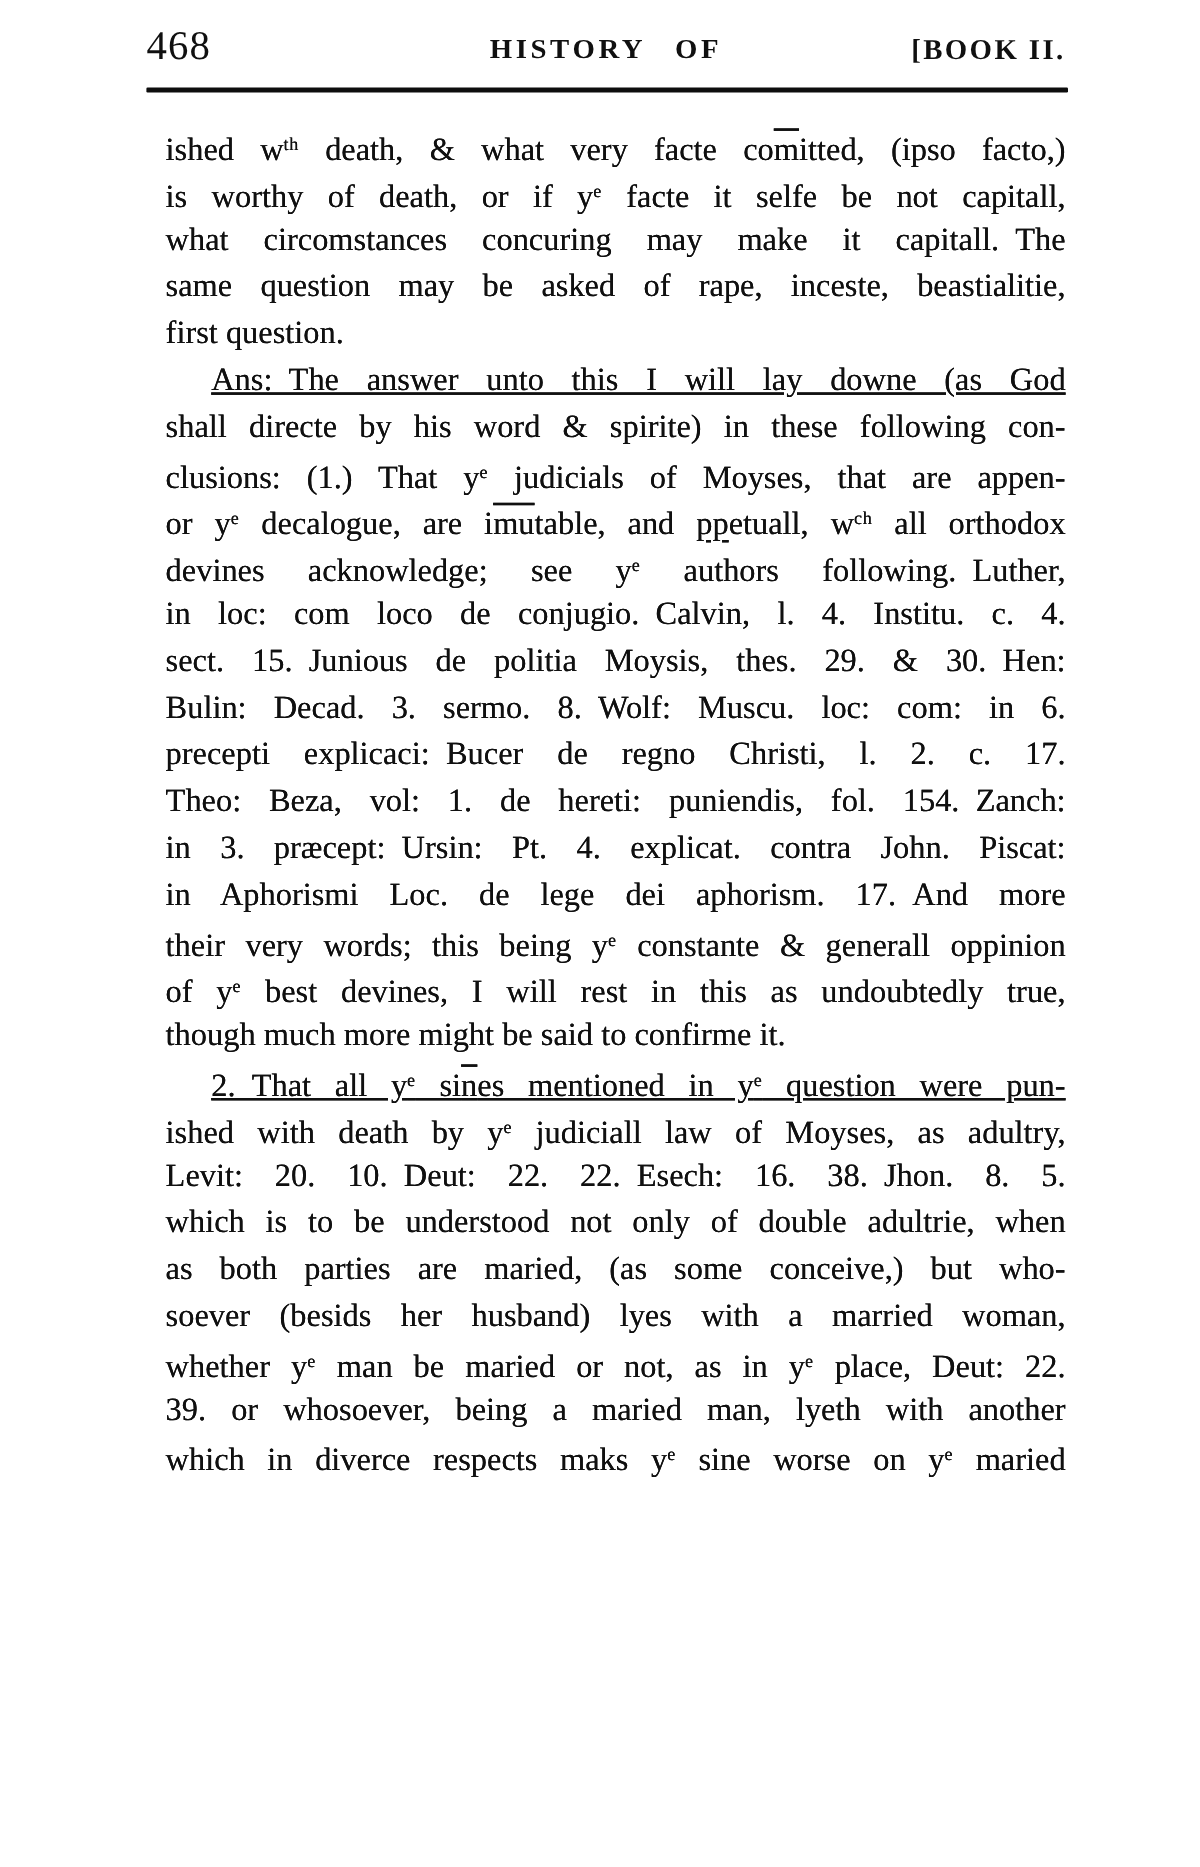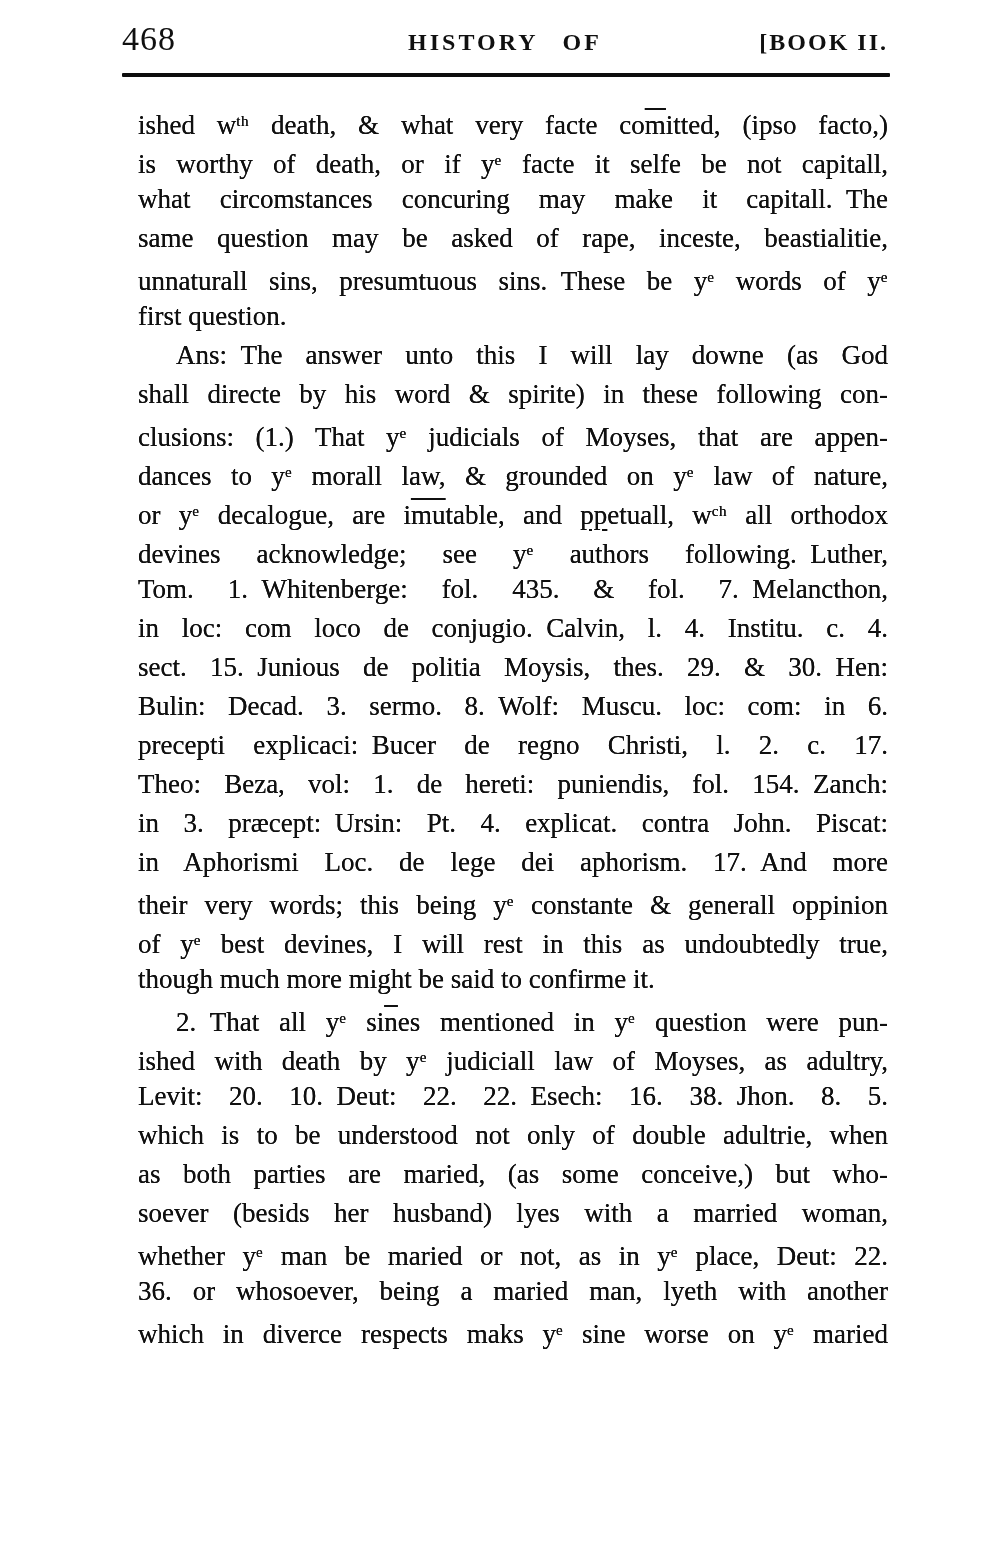--- a/index.html
+++ b/index.html
@@ -56,21 +56,21 @@
   .line {
     height: 39px;
     line-height: 39px;
     white-space: pre-wrap;
     text-align: justify;
     text-align-last: justify;
     overflow: visible;
     margin-left: 16px;
   }
   .line.last { text-align-last: left; }
-  .line.indent { text-indent: 38px; }
+  .line.indent { text-indent: 38px; text-decoration: underline; }
   .sup {
     font-size: 0.56em;
     vertical-align: 0.55em;
     letter-spacing: 0.5px;
   }
   .over {
     text-decoration: overline;
     text-decoration-thickness: 2px;
   }
   .under {
@@ -88,41 +88,38 @@
   <span class="book-label">[BOOK II.</span>
 </header>
 
 <div class="header-rule"></div>
 
 <main class="page-body">
     <div class="line"><span>ished w</span><span class="sup">th</span><span> death, &amp; what very facte co</span><span class="over">m</span><span>itted, (ipso facto,)</span></div>
     <div class="line"><span>is worthy of death, or if y</span><span class="sup">e</span><span> facte it selfe be not capitall,</span></div>
     <div class="line"><span>what circomstances concuring may make it capitall. The</span></div>
     <div class="line"><span>same question may be asked of rape, inceste, beastialitie,</span></div>
-    <div class="line"><span>unnaturall sins, presumtuous sins. These be y</span><span class="sup">e</span><span> words of y</span><span class="sup">e</span></div>
     <div class="line last"><span>first question.</span></div>
     <div class="line indent"><span>Ans: The answer unto this I will lay downe (as God</span></div>
     <div class="line"><span>shall directe by his word &amp; spirite) in these following con-</span></div>
     <div class="line"><span>clusions: (1.) That y</span><span class="sup">e</span><span> judicials of Moyses, that are appen-</span></div>
-    <div class="line"><span>dances to y</span><span class="sup">e</span><span> morall law, &amp; grounded on y</span><span class="sup">e</span><span> law of nature,</span></div>
     <div class="line"><span>or y</span><span class="sup">e</span><span> decalogue, are i</span><span class="over">mu</span><span>table, and </span><span class="under">pp</span><span>etuall, w</span><span class="sup">ch</span><span> all orthodox</span></div>
     <div class="line"><span>devines acknowledge; see y</span><span class="sup">e</span><span> authors following. Luther,</span></div>
-    <div class="line"><span>Tom. 1. Whitenberge: fol. 435. &amp; fol. 7. Melancthon,</span></div>
     <div class="line"><span>in loc: com loco de conjugio. Calvin, l. 4. Institu. c. 4.</span></div>
     <div class="line"><span>sect. 15. Junious de politia Moysis, thes. 29. &amp; 30. Hen:</span></div>
     <div class="line"><span>Bulin: Decad. 3. sermo. 8. Wolf: Muscu. loc: com: in 6.</span></div>
     <div class="line"><span>precepti explicaci: Bucer de regno Christi, l. 2. c. 17.</span></div>
     <div class="line"><span>Theo: Beza, vol: 1. de hereti: puniendis, fol. 154. Zanch:</span></div>
     <div class="line"><span>in 3. præcept: Ursin: Pt. 4. explicat. contra John. Piscat:</span></div>
     <div class="line"><span>in Aphorismi Loc. de lege dei aphorism. 17. And more</span></div>
     <div class="line"><span>their very words; this being y</span><span class="sup">e</span><span> constante &amp; generall oppinion</span></div>
     <div class="line"><span>of y</span><span class="sup">e</span><span> best devines, I will rest in this as undoubtedly true,</span></div>
     <div class="line last"><span>though much more might be said to confirme it.</span></div>
     <div class="line indent"><span>2. That all y</span><span class="sup">e</span><span> si</span><span class="over">n</span><span>es mentioned in y</span><span class="sup">e</span><span> question were pun-</span></div>
     <div class="line"><span>ished with death by y</span><span class="sup">e</span><span> judiciall law of Moyses, as adultry,</span></div>
     <div class="line"><span>Levit: 20. 10. Deut: 22. 22. Esech: 16. 38. Jhon. 8. 5.</span></div>
     <div class="line"><span>which is to be understood not only of double adultrie, when</span></div>
     <div class="line"><span>as both parties are maried, (as some conceive,) but who-</span></div>
     <div class="line"><span>soever (besids her husband) lyes with a married woman,</span></div>
     <div class="line"><span>whether y</span><span class="sup">e</span><span> man be maried or not, as in y</span><span class="sup">e</span><span> place, Deut: 22.</span></div>
-    <div class="line"><span>36. or whosoever, being a maried man, lyeth with another</span></div>
+    <div class="line"><span>39. or whosoever, being a maried man, lyeth with another</span></div>
     <div class="line"><span>which in diverce respects maks y</span><span class="sup">e</span><span> sine worse on y</span><span class="sup">e</span><span> maried</span></div>
   </main>
 
 </body></html>

